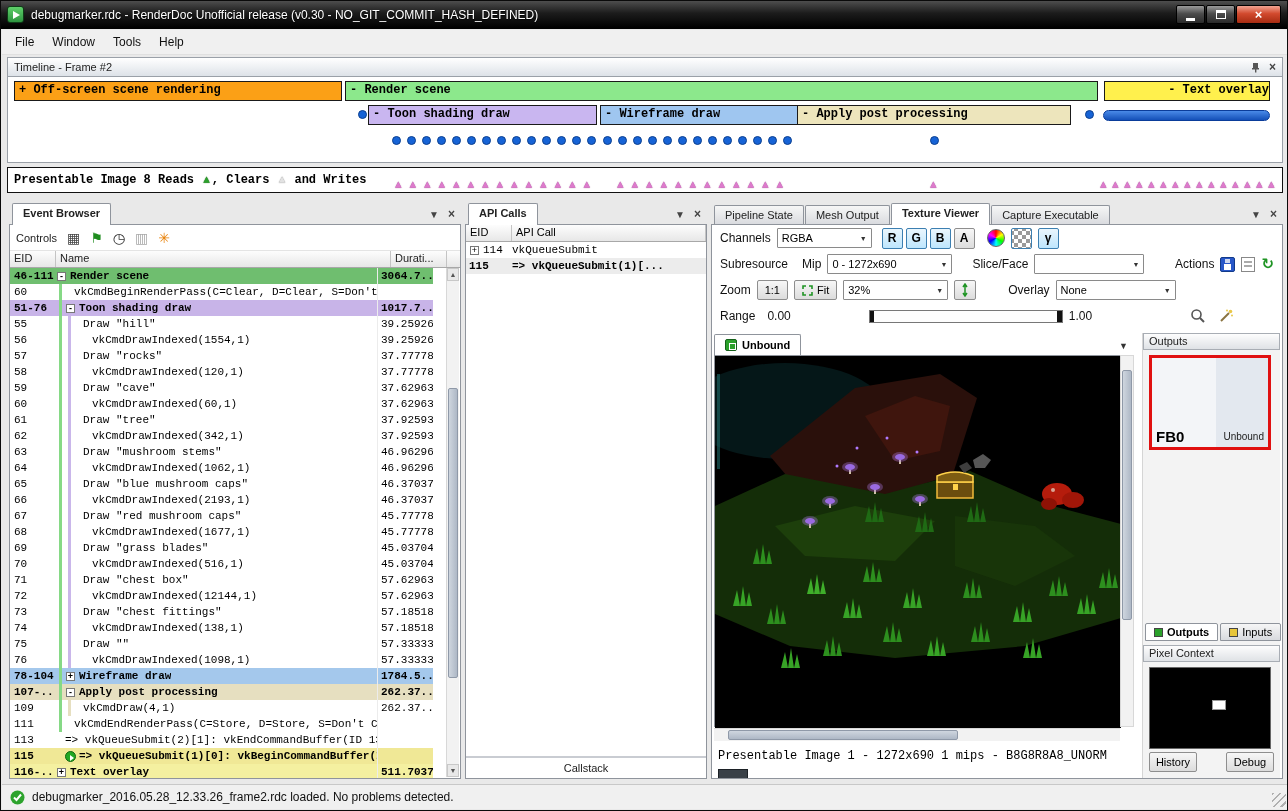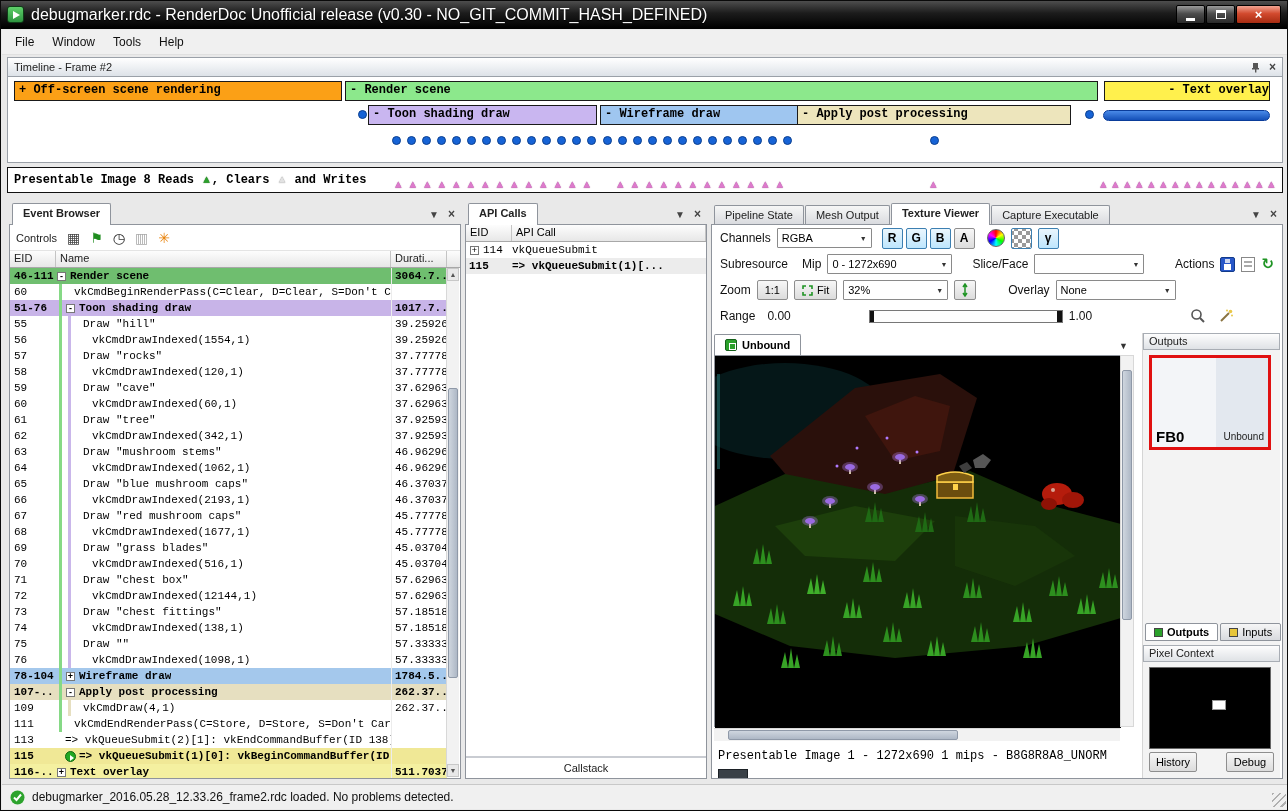--- a/index.html
+++ b/index.html
@@ -4,21 +4,21 @@
 <style>
   *{box-sizing:border-box;margin:0;padding:0}
   html,body{width:1288px;height:811px}
   body{position:relative;background:#e9e9e9;font-family:"Liberation Sans",sans-serif;overflow:hidden;border:1px solid #0a0a0a}
   .mono{font-family:"Liberation Mono",monospace}
 
   
   .titlebar{position:absolute;left:0;top:0;width:100%;height:28px;background:linear-gradient(#4e4e4e,#1c1c1c 45%,#000);display:flex;align-items:center;padding:0 6px;border-bottom:1px solid #000}
   .app-icon{width:17px;height:17px;border-radius:3px;background:linear-gradient(#5fd06a,#2e9440);border:1px solid #0f3d18;margin-right:7px;position:relative}
   .app-icon::after{content:"";position:absolute;left:5px;top:4px;border-left:7px solid #fff;border-top:4px solid transparent;border-bottom:4px solid transparent}
-  .title-text{color:#fff;font-size:16px;text-shadow:0 1px 1px #000;white-space:nowrap;overflow:hidden}
+  .title-text{color:#fff;font-size:12px;text-shadow:0 1px 1px #000;white-space:nowrap;overflow:hidden}
   .winbtns{margin-left:auto;display:flex;gap:1px}
   .winbtn{width:29px;height:19px;border:1px solid #000;border-radius:2px;background:linear-gradient(#9b9b9b,#4c4c4c 45%,#2a2a2a);display:flex;align-items:center;justify-content:center;color:#fff}
   .winbtn.close{width:45px;background:linear-gradient(#f2a492,#d24a2e 45%,#a72c12);font-size:13px;font-weight:bold}
   .glyph-min{width:9px;height:3px;background:#fff;margin-top:9px}
   .glyph-max{width:10px;height:9px;border:1px solid #fff;border-top-width:3px}
 
   
   .menubar{position:absolute;left:1px;top:29px;width:1286px;height:25px;background:#f0f0f0;display:flex;align-items:center;padding-left:4px;border-bottom:1px solid #e0e0e0}
   .menu-item{font-size:12px;padding:4px 9px;color:#111;cursor:default}
 
@@ -45,21 +45,21 @@
   .tri-gray{color:#e2e2e2;text-shadow:0 0 1px #777}
   .tri-pink{position:absolute;color:#dd7acc;text-shadow:0 0 1px #8b3d7e;font-size:11px;top:5px}
 
   
   .eb-panel{left:8px;top:202px;width:452px;height:576px}
   .controls-row{height:26px;display:flex;align-items:center;padding-left:6px;gap:10px;border-bottom:1px solid #e4e4e4;background:#fff}
   .controls-row .lbl{font-size:11px;color:#222}
   .tool-glyph{font-family:"DejaVu Sans",sans-serif;font-size:14px;line-height:16px}
   .grid-head{display:grid;grid-template-columns:46px 1fr 56px;height:17px;background:linear-gradient(#fdfdfd,#e7e7e7);border-bottom:1px solid #a8a8a8;font-size:11px;color:#222;padding-right:13px}
   .grid-head>div{padding:1px 0 0 4px;border-right:1px solid #c4c4c4;overflow:hidden;white-space:nowrap}
-  .ev-rows{position:absolute;left:0;right:0;top:43px;bottom:0;overflow:hidden;padding-right:13px}
+  .ev-rows{position:absolute;left:0;right:0;top:43px;bottom:0;overflow:hidden;padding-right:27px}
   .ev-row{display:grid;grid-template-columns:46px 1fr 56px;height:16px;line-height:16px;font-size:11px;white-space:nowrap}
   .ev-eid{padding-left:4px;overflow:hidden}
   .ev-name{overflow:hidden;display:flex;align-items:center}
   .ev-dur{padding-left:3px;border-left:1px solid #ececec;overflow:hidden}
   .tree-bar{display:inline-block;width:3px;height:16px;margin:0 3px 0 3px;flex:none}
   .expander{display:inline-block;width:9px;height:9px;border:1px solid #777;background:#fff;font-size:9px;line-height:7px;text-align:center;margin:0 4px 0 1px;flex:none;font-family:"Liberation Sans",sans-serif}
   .cur-ico{display:inline-block;width:11px;height:11px;border-radius:50%;background:#22a822;border:1px solid #116611;margin-right:3px;position:relative;flex:none}
   .cur-ico::after{content:"";position:absolute;left:4px;top:3px;border-left:4px solid #fff;border-top:3px solid transparent;border-bottom:3px solid transparent}
   .scroll-v{position:absolute;top:43px;right:1px;bottom:1px;width:13px;background:#f2f2f2;border-left:1px solid #d8d8d8}
   .scroll-v .arrow{height:13px;background:#e8e8e8;border:1px solid #c8c8c8;font-size:7px;text-align:center;line-height:12px;color:#555}

